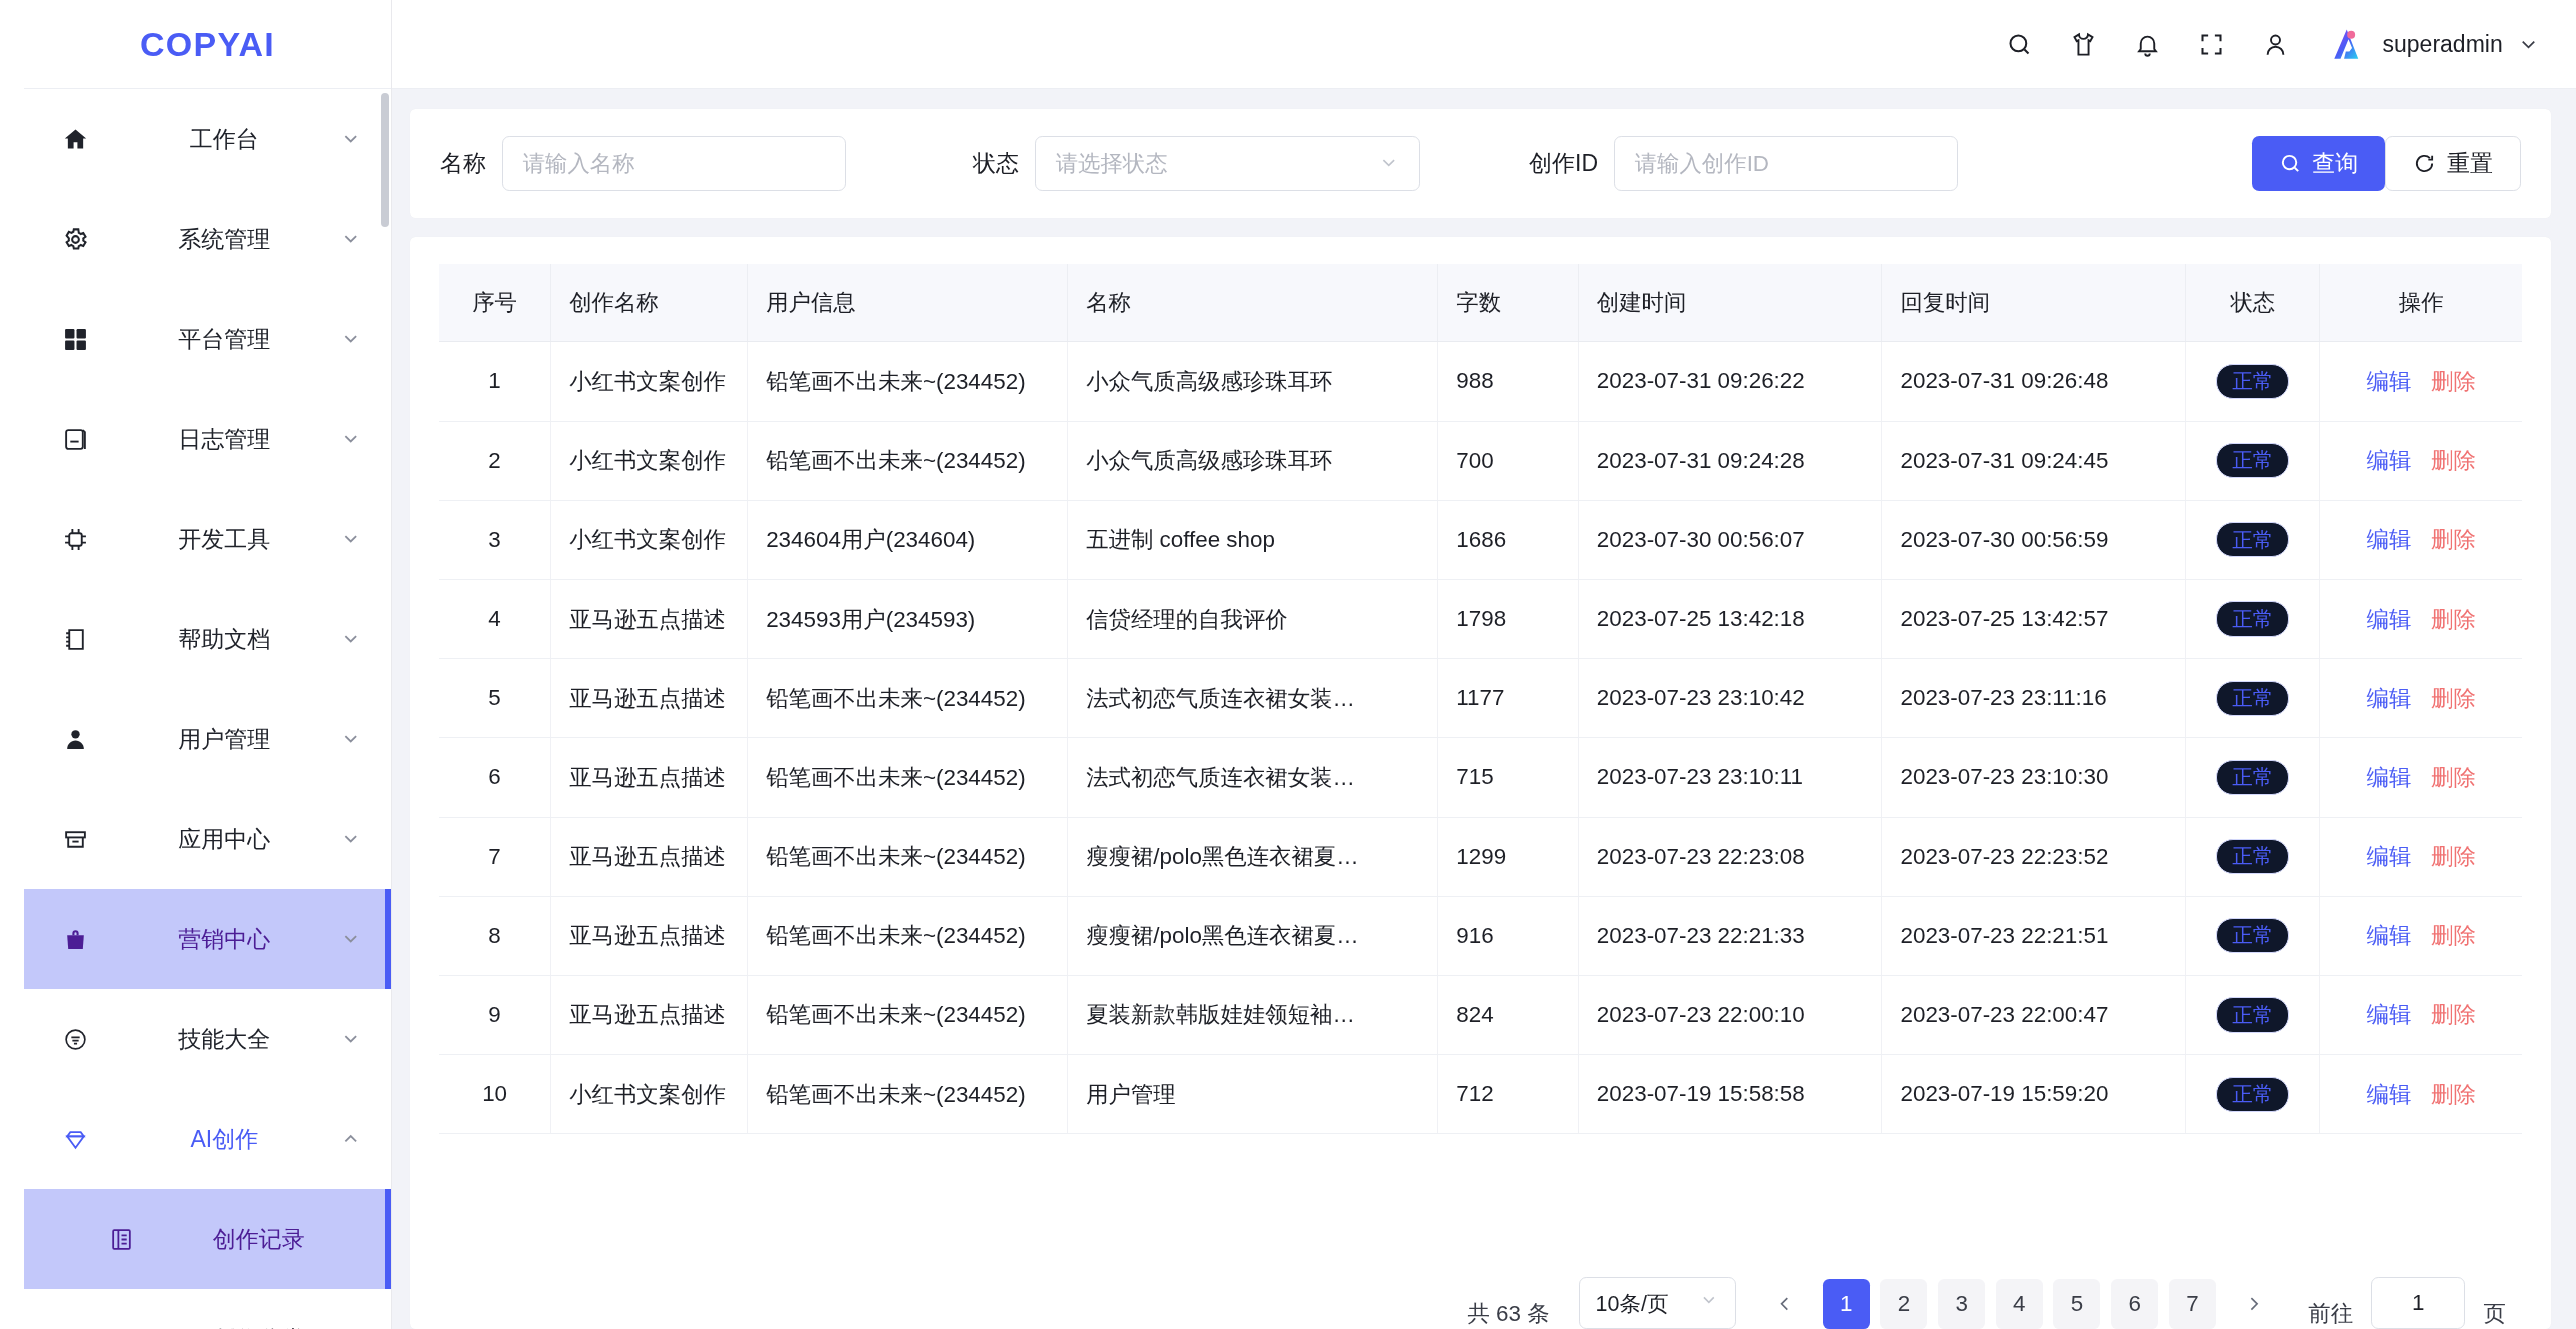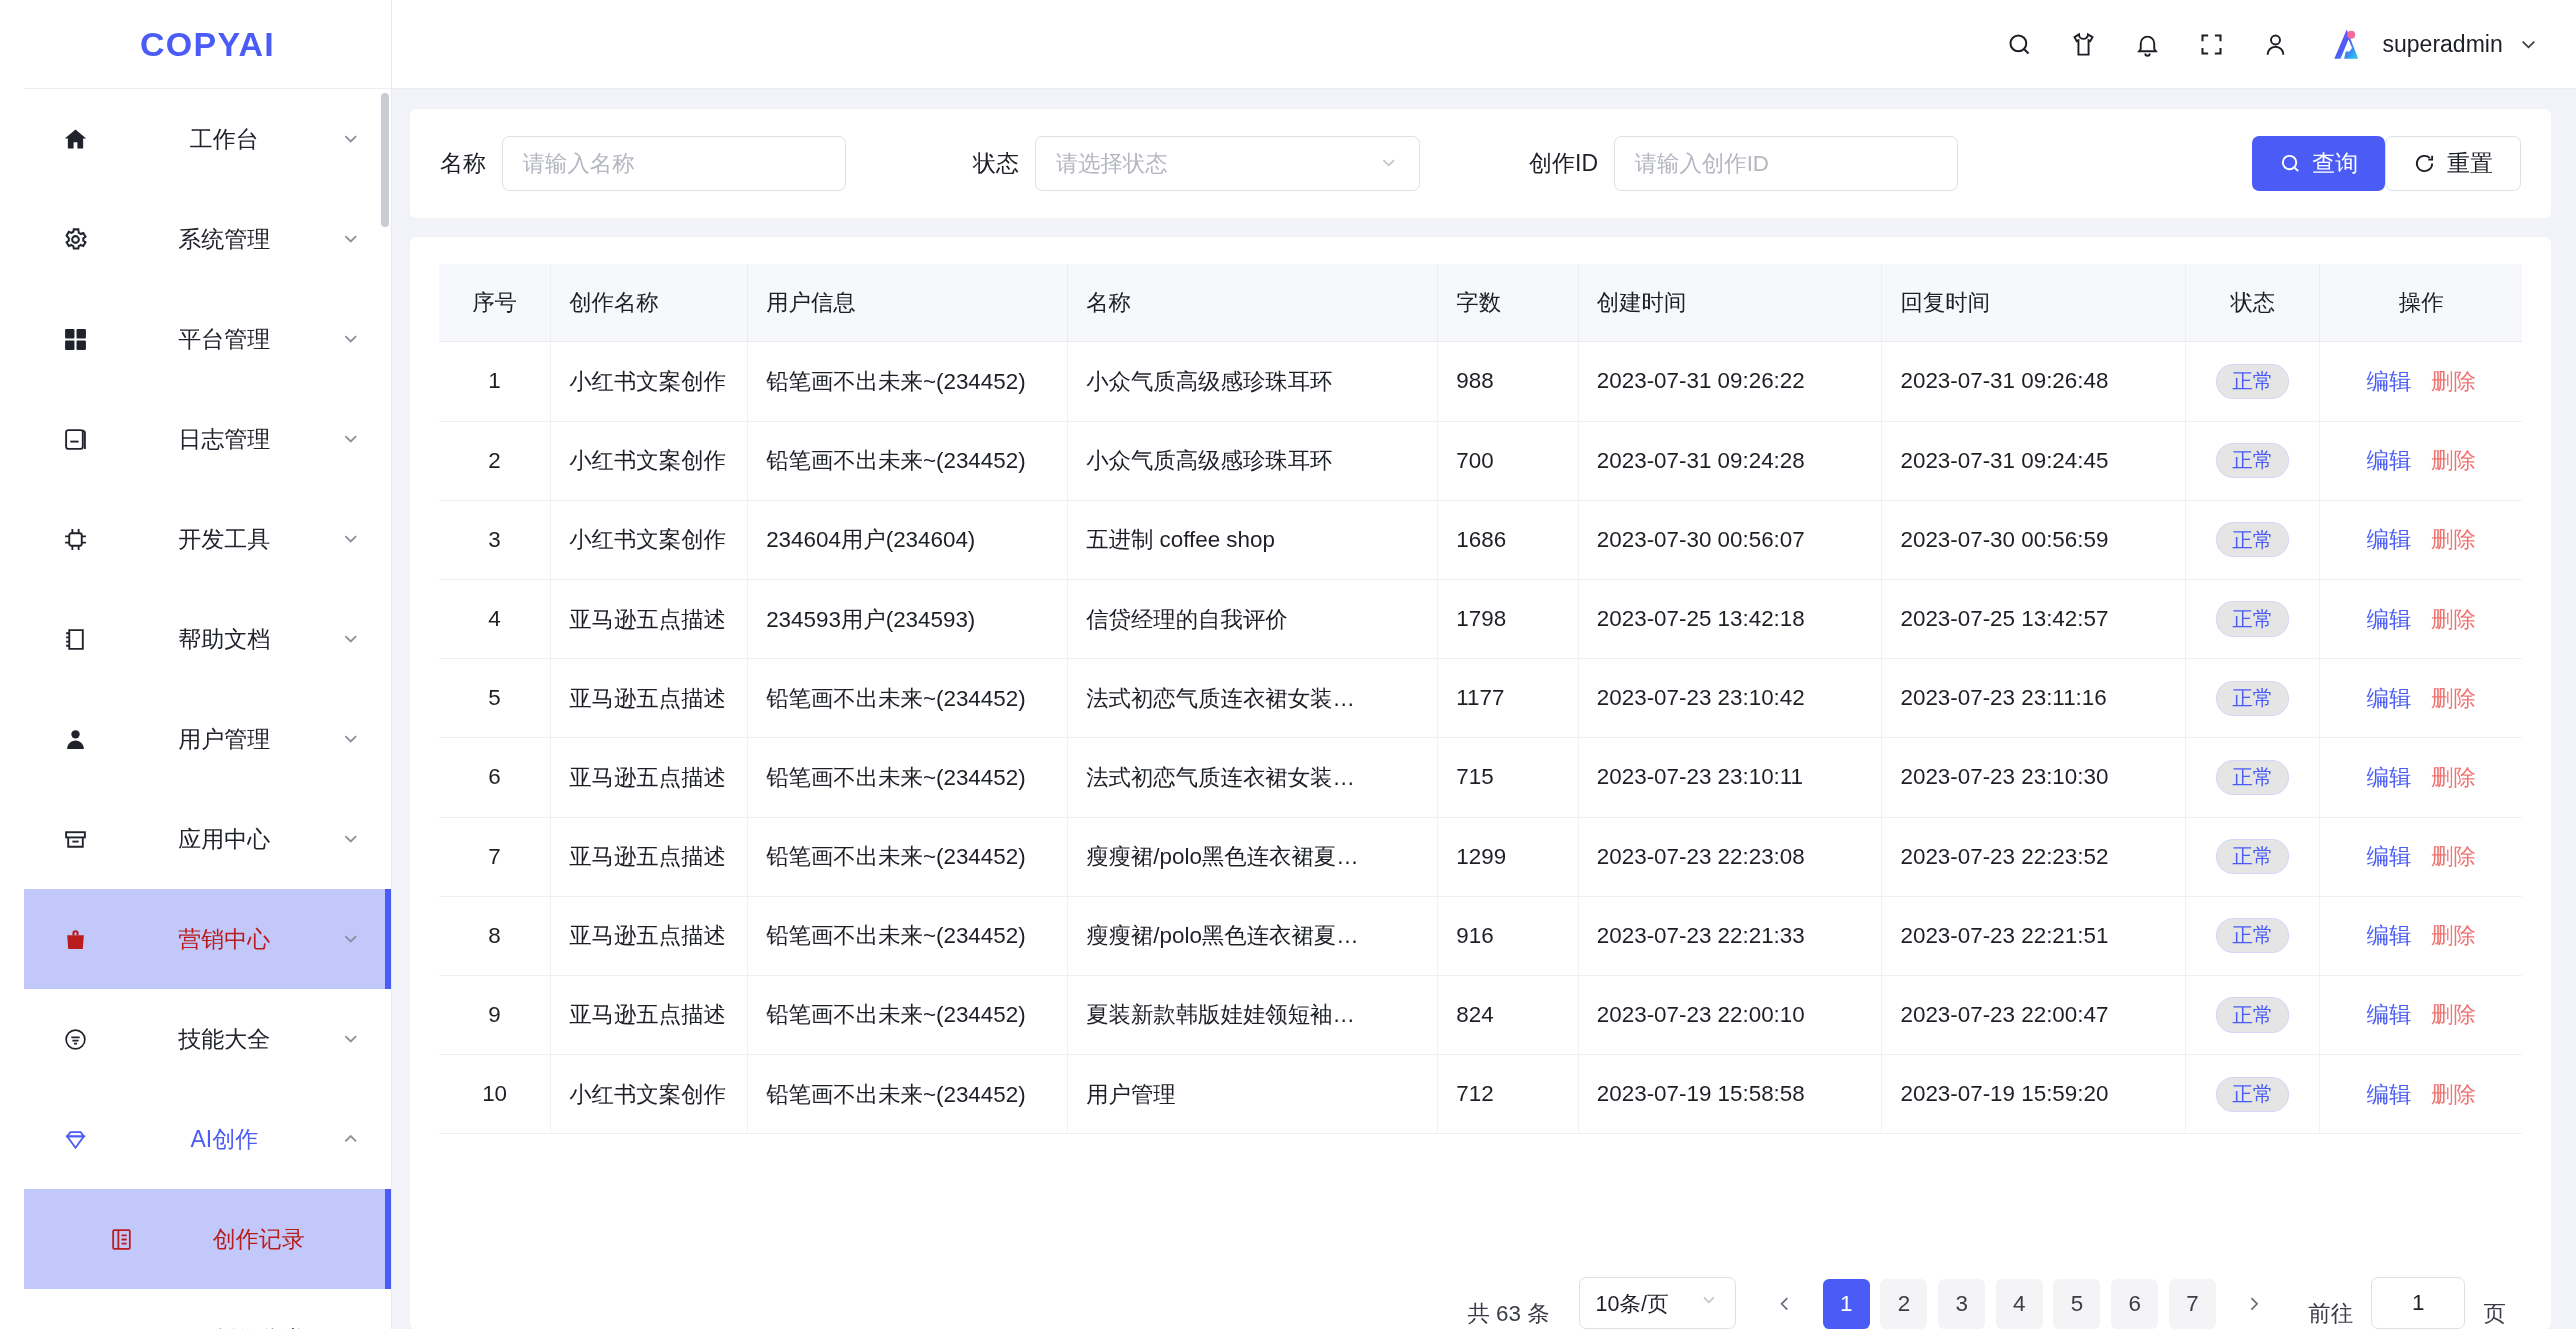--- a/index.html
+++ b/index.html
@@ -33,21 +33,21 @@
   .nav-item .nv-icon {
     width: 30px; height: 30px; display: inline-flex;
     align-items: center; justify-content: center; flex: 0 0 30px;
   }
   .nav-item .nv-label { margin-left: 19.7px; flex: 1 1 auto; white-space: nowrap; text-align: center; }
   .nav-item .nv-arrow {
     width: 23px; height: 23px; flex: 0 0 23px; display: flex;
     align-items: center; justify-content: center; color: #8b8f9c;
   }
   .nav-item.active {
-    background: #c3c8fa; color: #b91c1c;
+    background: #c3c8fa; color: #4c1d95;
   }
   .nav-item.active::after {
     content: ""; position: absolute; right: 0; top: 0; bottom: 0;
     width: 6.3px; background: #4a5cf5;
   }
   .nav-item.open-parent { color: #4a5cf5; }
   .nav-item.child { padding-left: 82px; }
   .nav-item.child .nv-label { margin-left: 19.7px; }
 
   
@@ -129,21 +129,21 @@
   .col-idx { width: 89px; text-align: center !important; }
   .col-cname { width: 157px; }
   .col-user { width: 255px; }
   .col-title { width: 295px; }
   .col-count { width: 112px; }
   .col-ct { width: 242px; }
   .col-rt { width: 242px; }
   .col-status { width: 107px; text-align: center !important; }
   .col-ops { width: 161px; text-align: center !important; }
   .tag {
-    display: inline-block; background: #e5e5e5; color: #4a5cf5;
+    display: inline-block; background: #0f172a; color: #4a5cf5;
     border: 0.9px solid #d2d7fb; border-radius: 17px;
     padding: 6.3px 15px; font-size: 20.6px; line-height: 1; cursor: default;
   }
   .op-link { font-size: 22.4px; cursor: pointer; }
   .op-edit { color: #4a5cf5; }
   .op-del { color: #f07272; margin-left: 19.7px; }
 
   
   .pager {
     flex: 0 0 91px; display: flex; align-items: flex-end; justify-content: flex-end;

